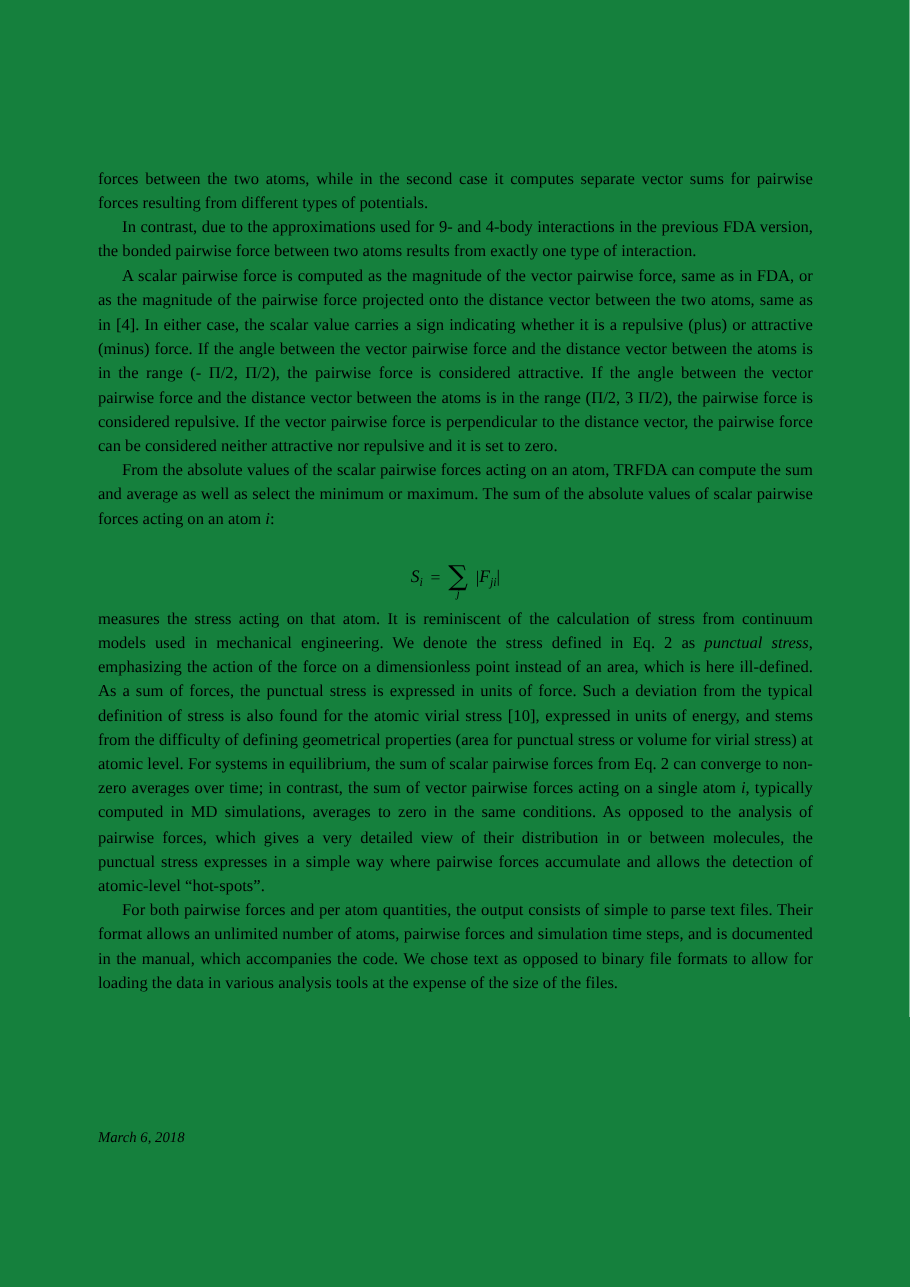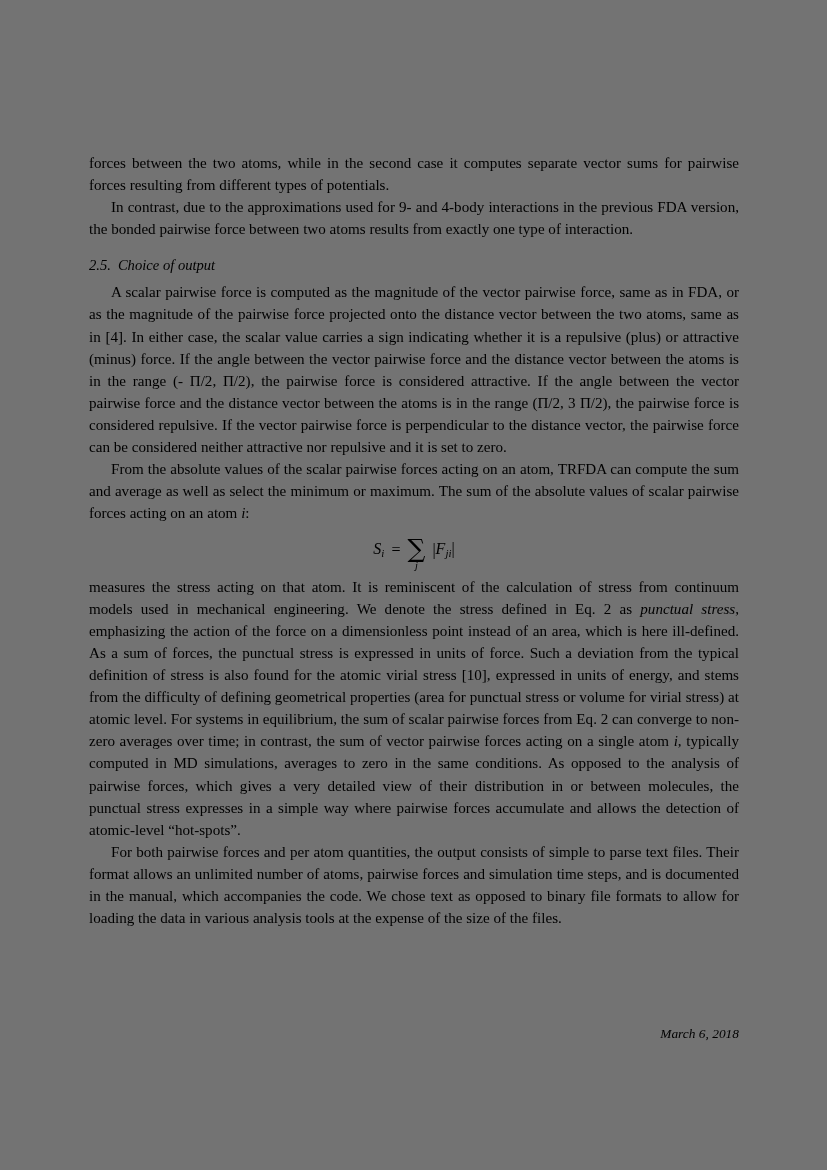--- a/index.html
+++ b/index.html
@@ -8,21 +8,21 @@
     background: #ffffff;
   }
   body {
     font-family: "Liberation Serif", "DejaVu Serif", serif;
     color: #000000;
   }
   .page {
     position: relative;
     width: 827px;
     height: 1170px;
-    background: #737373;
+    background: #15803d;
     overflow: hidden;
     box-sizing: border-box;
   }
   .content {
     position: absolute;
     left: 89px;
     top: 152px;
     width: 650px;
   }
   p {
@@ -61,20 +61,21 @@
     text-align: center;
     padding-top: 15px;
     padding-bottom: 16px;
     font-size: 16px;
     line-height: 1;
   }
   .eq-inner {
     display: inline-block;
     position: relative;
     white-space: nowrap;
+    margin-top: 16px;
   }
   .mvar {
     font-style: italic;
     font-family: "Liberation Serif", "DejaVu Serif", serif;
   }
   .sub {
     font-style: italic;
     font-size: 0.68em;
     vertical-align: -0.30em;
     letter-spacing: 0;
@@ -105,21 +106,21 @@
     font-style: italic;
     text-align: center;
   }
   .bars {
     padding-left: 5px;
   }
   .footer-date {
     position: absolute;
     right: 0;
     width: 650px;
-    text-align: right;
+    text-align: left;
     font-style: italic;
     font-size: 13.4px;
     line-height: 18px;
   }
   .footer-wrap {
     position: absolute;
     left: 89px;
     top: 1025px;
     width: 650px;
   }
@@ -131,23 +132,20 @@
 <body>
 
 <div class="page">
 
   <div class="content">
 
     <p class="body-par">forces between the two atoms, while in the second case it computes separate vector sums for pairwise forces resulting from different types of potentials.</p>
 
     <p class="body-par indent">In contrast, due to the approximations used for 9- and 4-body interactions in the previous FDA version, the bonded pairwise force between two atoms results from exactly one type of interaction.</p>
 
-    <h3 class="section-heading">
-      <span class="sec-num">2.5.</span><span class="sec-title">Choice of output</span>
-    </h3>
 
 
     <p class="body-par indent"><span>A scalar pairwise force is computed as the magnitude of the vector pairwise force, same as in FDA, or as the magnitude of the pairwise force projected onto the distance vector between the two atoms, same as in [4]. In either case, the scalar value carries a sign indicating whether it is a repulsive (plus) or attractive (minus) force. If the angle between the vector pairwise force and the distance vector between the atoms is in the range (- </span><span class="pi">Π</span><span>/2, </span><span class="pi">Π</span><span>/2), the pairwise force is considered attractive. If the angle between the vector pairwise force and the distance vector between the atoms is in the range (</span><span class="pi">Π</span><span>/2, 3 </span><span class="pi">Π</span><span>/2), the pairwise force is considered repulsive. If the vector pairwise force is perpendicular to the distance vector, the pairwise force can be considered neither attractive nor repulsive and it is set to zero.</span></p>
 
     <p class="body-par indent"><span>From the absolute values of the scalar pairwise forces acting on an atom, TRFDA can compute the sum and average as well as select the minimum or maximum. The sum of the absolute values of scalar pairwise forces acting on an atom </span><span class="mvar">i</span><span>:</span></p>
 
     <div class="equation">
       <span class="eq-inner"><span class="mvar">S</span><span class="sub">i</span><span class="eqop">=</span><span class="sumwrap"><span class="sumsym">∑</span><span class="sumidx">j</span></span><span class="bars">|</span><span class="mvar">F</span><span class="sub">ji</span><span>|</span></span>
     </div>
 

